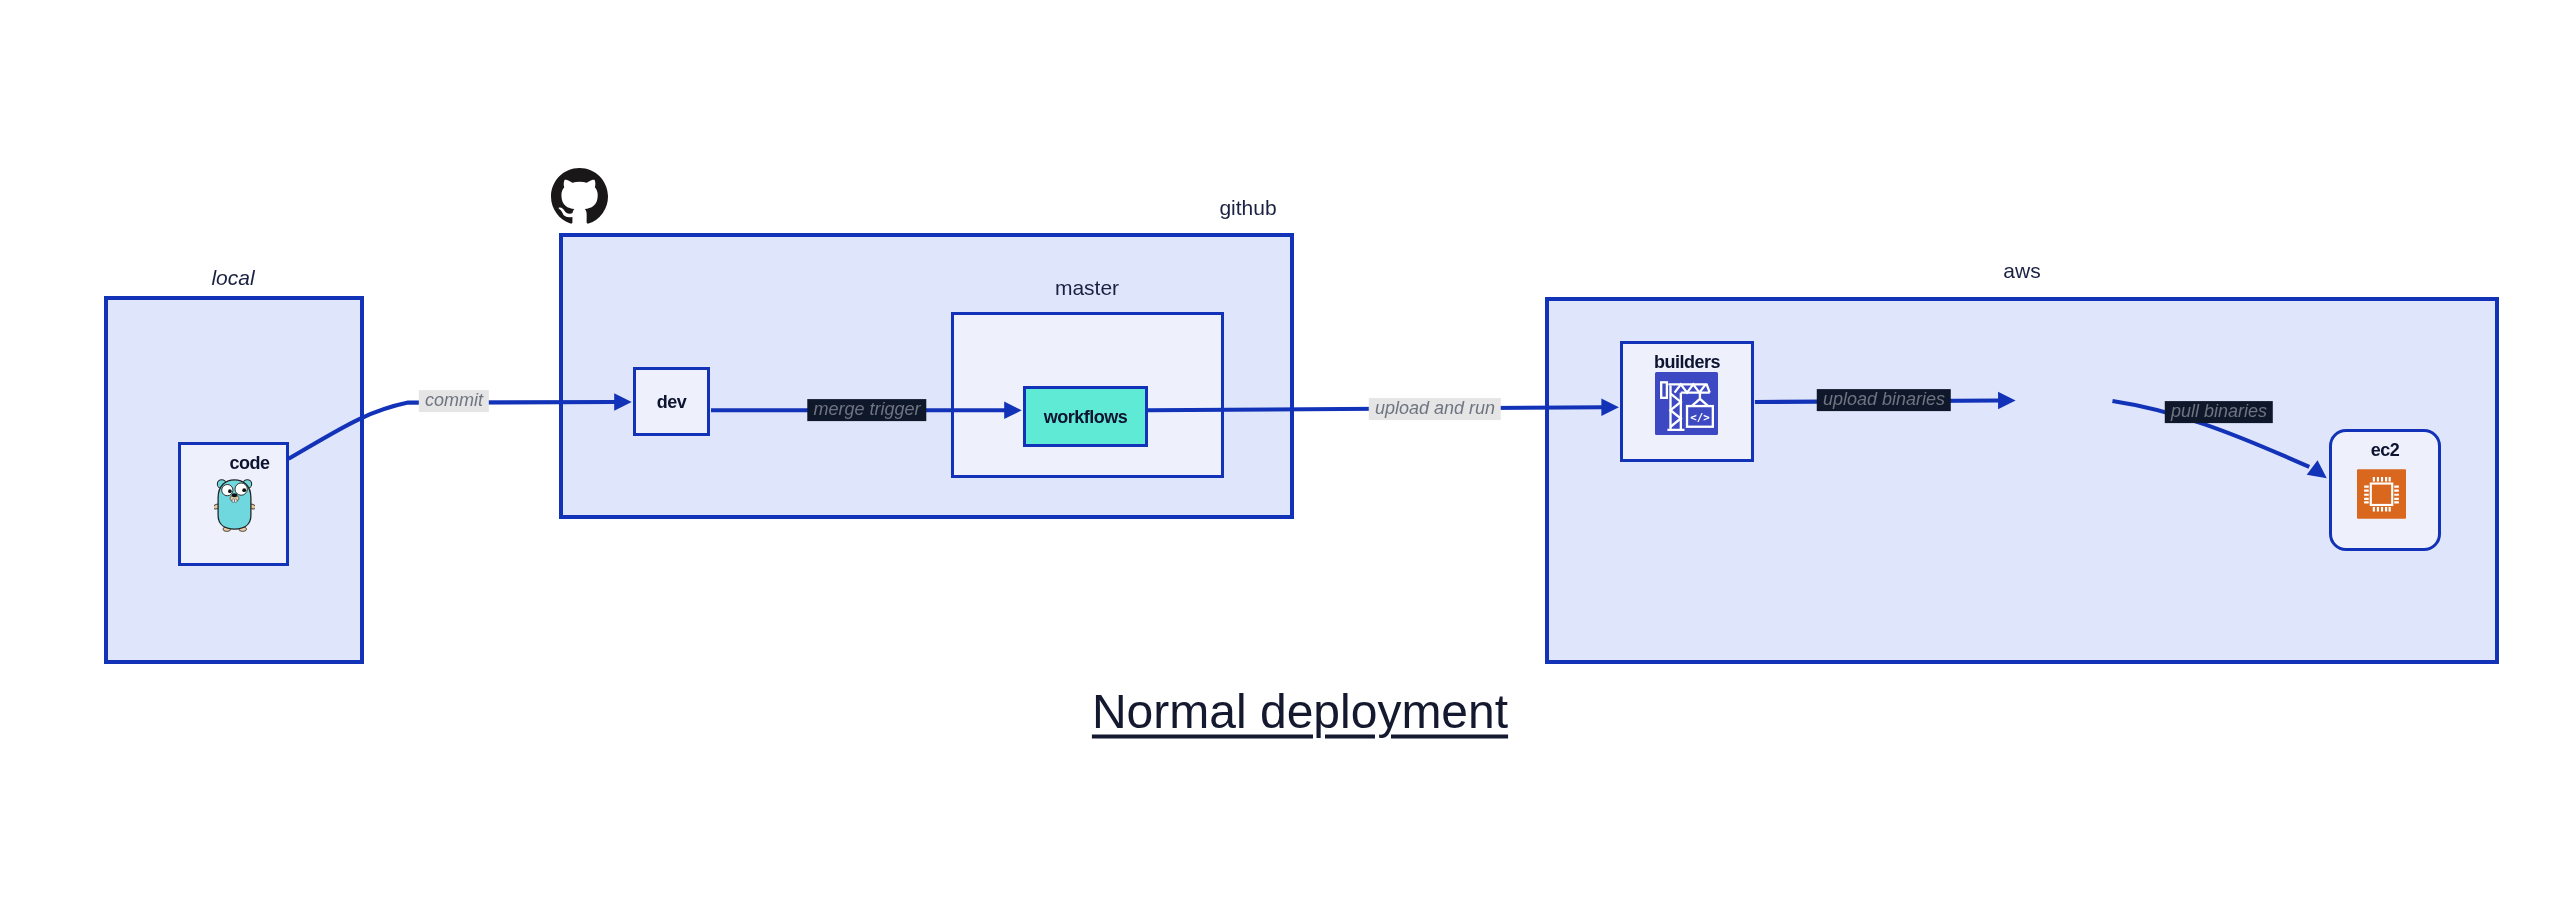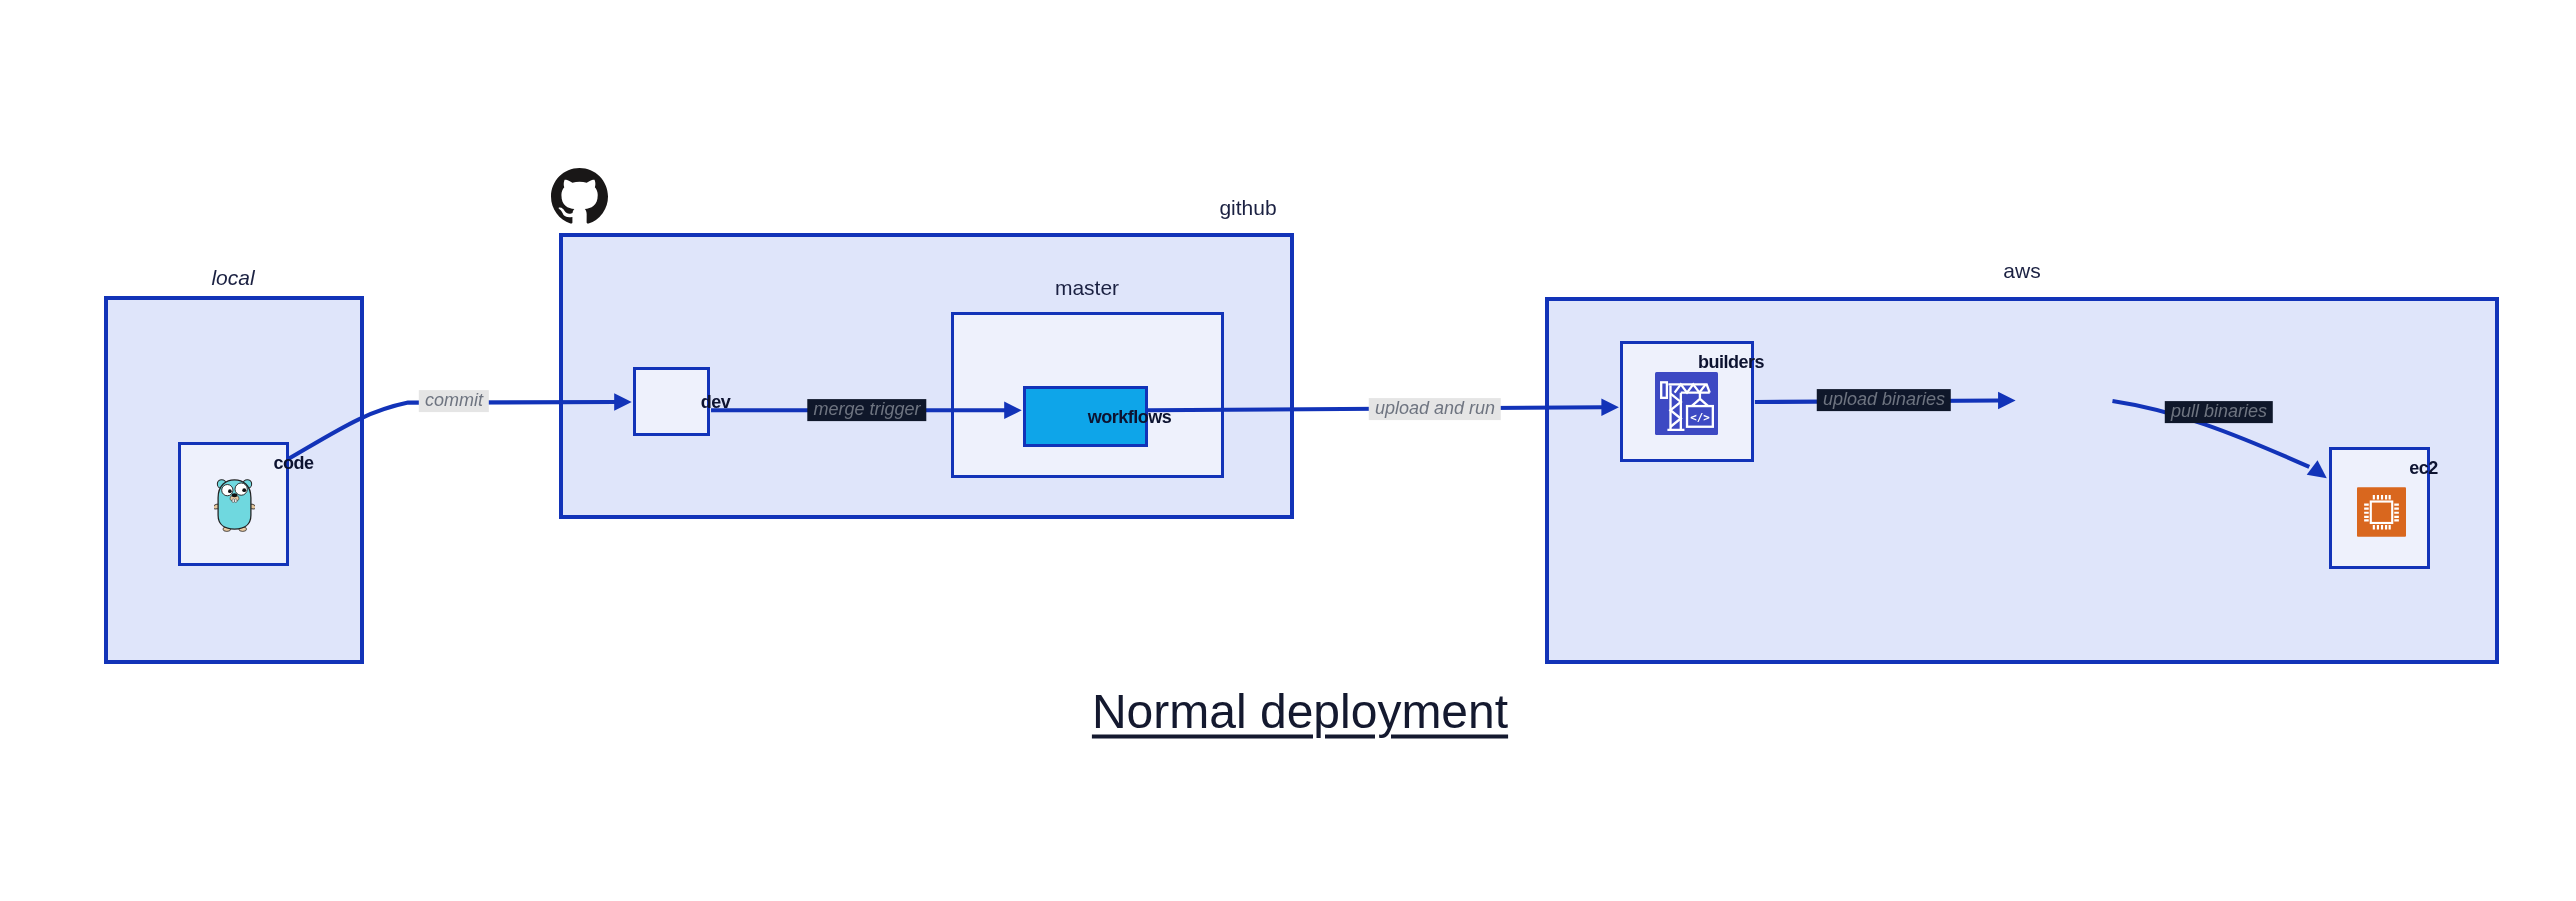--- a/index.html
+++ b/index.html
@@ -9,29 +9,29 @@
   }
   .container-box{
     position:absolute;background:#dfe5fa;border:4.1px solid #1233b8;
     box-sizing:border-box;z-index:1;
   }
   .container-box.inner{background:#eef1fc;border-width:3.6px;z-index:2;}
   .node-box{
     position:absolute;background:#eef1fc;border:3.6px solid #1233b8;
     box-sizing:border-box;z-index:4;
   }
-  .node-box.lightest{background:#0ea5e9;}
+  .node-box.lightest{background:#5eead4;}
   .container-label{
     position:absolute;transform:translateX(-50%);z-index:5;
     font-size:21px;color:#1b2142;line-height:1;white-space:nowrap;
   }
   .node-label{
     position:absolute;width:100%;text-align:center;z-index:5;
     font-weight:bold;font-size:18px;color:#0d1330;letter-spacing:-0.5px;
-    line-height:1;white-space:nowrap;margin-left:44px;
+    line-height:1;white-space:nowrap;
   }
   .node-label.center{top:50%;margin-top:-8.8px;}
   .edge-label{
     position:absolute;transform:translate(-50%,-50%);z-index:6;
     font-style:italic;font-size:18px;color:#6e7480;line-height:1.1;
     padding:1px 6.2px;white-space:nowrap;
   }
   .bg-white{background:#e5e5e5;}
   .bg-container{background:#0f172a;}
   #edges-svg{position:absolute;left:0;top:0;z-index:3;}
@@ -134,21 +134,21 @@
           <path d="M38 40 L50 24 L62 40 L74 24 L86 40 L98 24"></path>
           <path d="M87 40 V52 M71 66 L87 52 L103 66"></path>
           <rect x="62" y="66" width="50" height="40"></rect>
         </g>
         <text x="87" y="94" text-anchor="middle" font-family="DejaVu Sans Mono, monospace" font-weight="bold" font-size="21" fill="#ffffff">&lt;/&gt;</text>
       </svg>
     </div>
   </div>
 
 
-  <div class="node-box" style="left:2329px;top:447px;width:101px;height:122px;">
+  <div class="node-box" style="left:2329px;top:429px;width:112px;height:122px;border-radius:17px;">
     <div class="node-label" style="top:9.3px;">ec2</div>
     <div class="icon-wrap" style="left:25px;top:37px;width:49px;height:50px;">
       <svg width="49" height="50" viewBox="0 0 96 97">
         <rect x="0" y="0" width="96" height="97" rx="2" fill="#d9671e"></rect>
         <g stroke="#ffffff" stroke-width="4.2" fill="none">
           <rect x="27" y="28" width="42" height="42"></rect>
           <path d="M33 15 V24 M41 15 V24 M49 15 V24 M57 15 V24 M64 15 V24"></path>
           <path d="M33 74 V83 M41 74 V83 M49 74 V83 M57 74 V83 M64 74 V83"></path>
           <path d="M14 34 H23 M14 42 H23 M14 50 H23 M14 58 H23 M14 65 H23"></path>
           <path d="M73 34 H82 M73 42 H82 M73 50 H82 M73 58 H82 M73 65 H82"></path>

